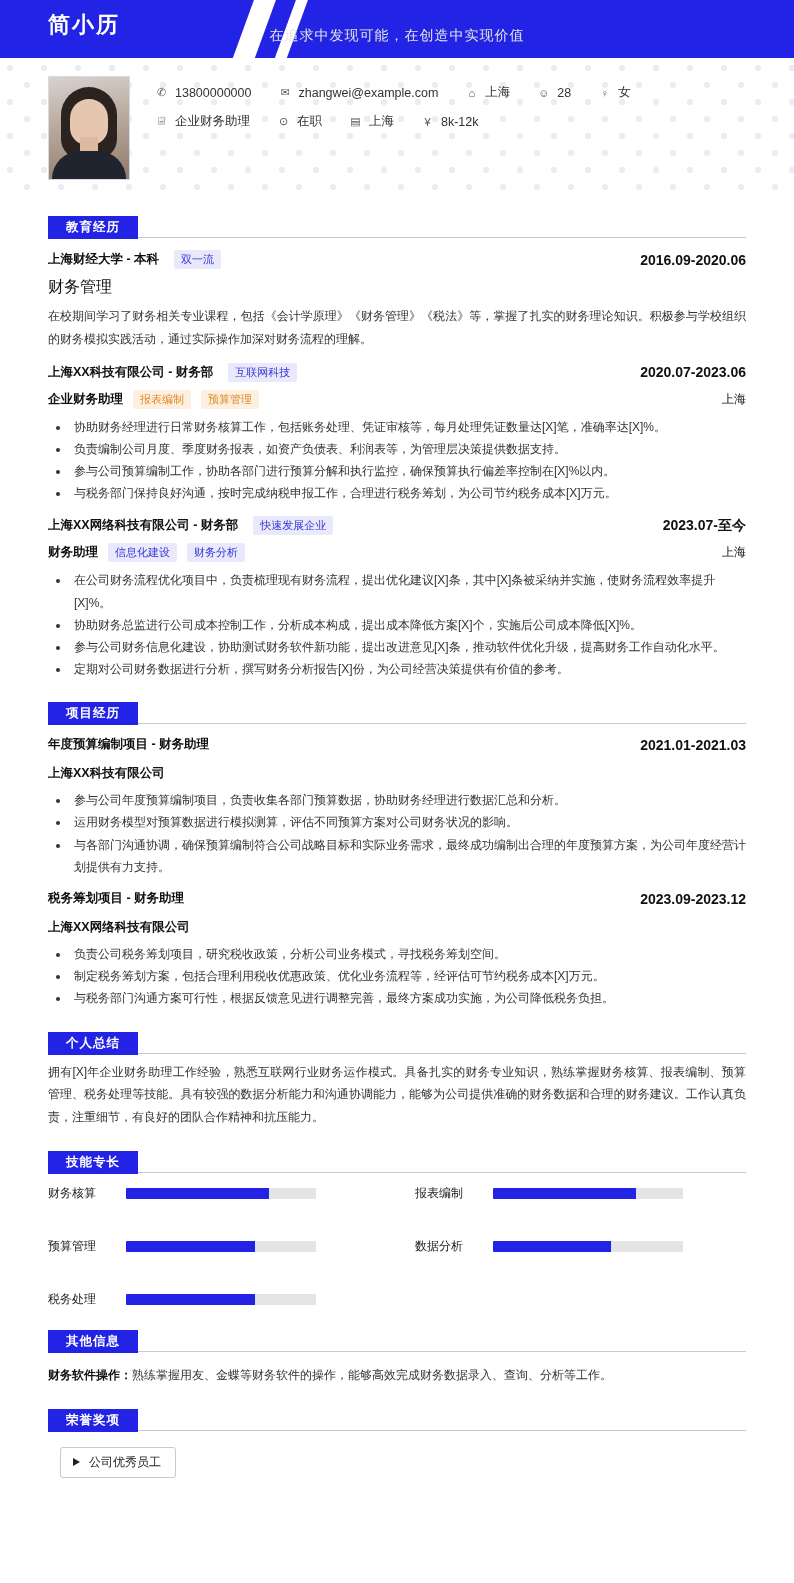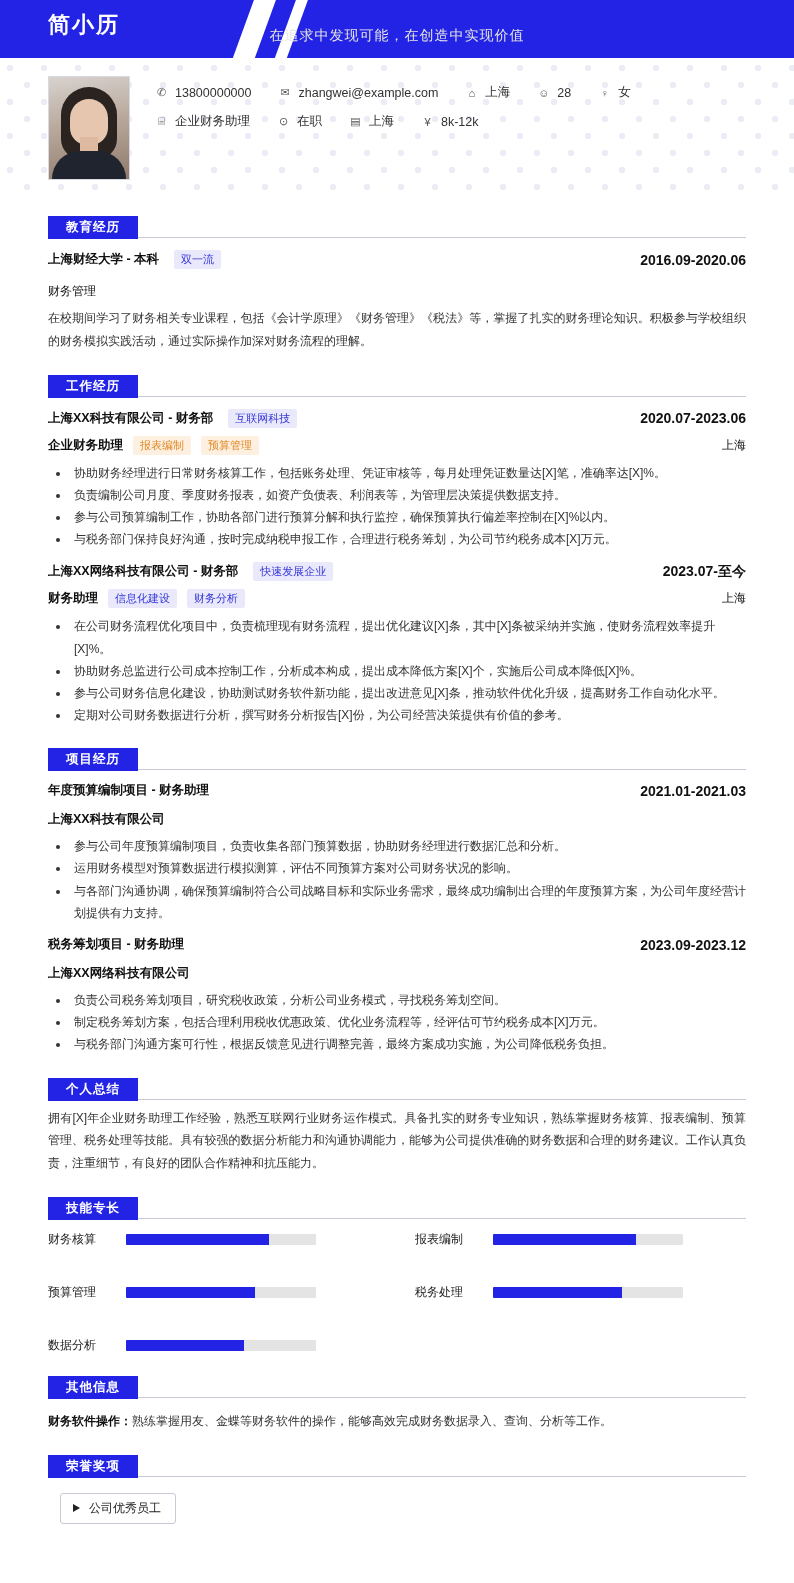--- a/index.html
+++ b/index.html
@@ -219,22 +219,22 @@
     padding-left: 4px;
   }
   .desc {
     margin-top: 7px;
     font-size: 12px;
     line-height: 1.9;
     color: #333;
     text-align: justify;
   }
   .edu-major {
-    margin-top: 14px;
-    font-size: 12px;
+    margin-top: 8px;
+    font-size: 16px;
     color: #111;
   }
 
   
   .skills {
     margin-top: 12px;
     display: grid;
     grid-template-columns: 1fr 1fr;
     column-gap: 52px;
     row-gap: 14px;
@@ -371,24 +371,20 @@
           <span class="tag">双一流</span>
         </div>
         <span class="entry-date">2016.09-2020.06</span>
       </div>
       <div class="edu-major">财务管理</div>
       <div class="desc">在校期间学习了财务相关专业课程，包括《会计学原理》《财务管理》《税法》等，掌握了扎实的财务理论知识。积极参与学校组织的财务模拟实践活动，通过实际操作加深对财务流程的理解。</div>
     </div>
   </div>
 
   <div class="section">
-    <div class="sec-head">
-      <span class="sec-title">工作经历</span>
-      <div class="sec-rule"></div>
-    </div>
 
     <div class="entry">
       <div class="entry-line">
         <div class="entry-left">
           <span class="entry-title">上海XX科技有限公司 - 财务部</span>
           <span class="tag">互联网科技</span>
         </div>
         <span class="entry-date">2020.07-2023.06</span>
       </div>
       <div class="role-line">
@@ -491,29 +487,29 @@
             <span class="bar-fill" style="width:75%"></span>
           </span>
       </div>
       <div class="skill">
         <span class="skill-name">预算管理</span>
         <span class="bar">
             <span class="bar-fill" style="width:68%"></span>
           </span>
       </div>
       <div class="skill">
+        <span class="skill-name">数据分析</span>
+        <span class="bar">
+            <span class="bar-fill" style="width:62%"></span>
+          </span>
+      </div>
+      <div class="skill">
         <span class="skill-name">税务处理</span>
         <span class="bar">
             <span class="bar-fill" style="width:68%"></span>
-          </span>
-      </div>
-      <div class="skill">
-        <span class="skill-name">数据分析</span>
-        <span class="bar">
-            <span class="bar-fill" style="width:62%"></span>
           </span>
       </div>
     </div>
   </div>
 
   <div class="section">
     <div class="sec-head">
       <span class="sec-title">其他信息</span>
       <div class="sec-rule"></div>
     </div>

